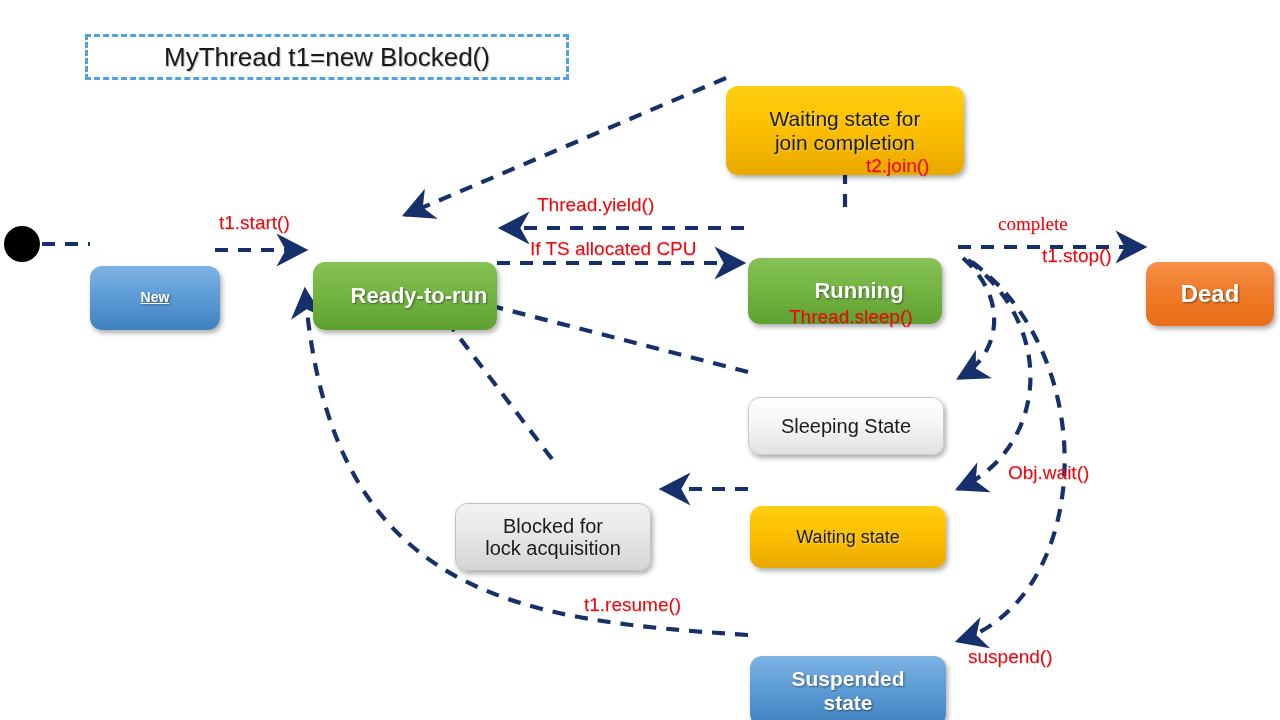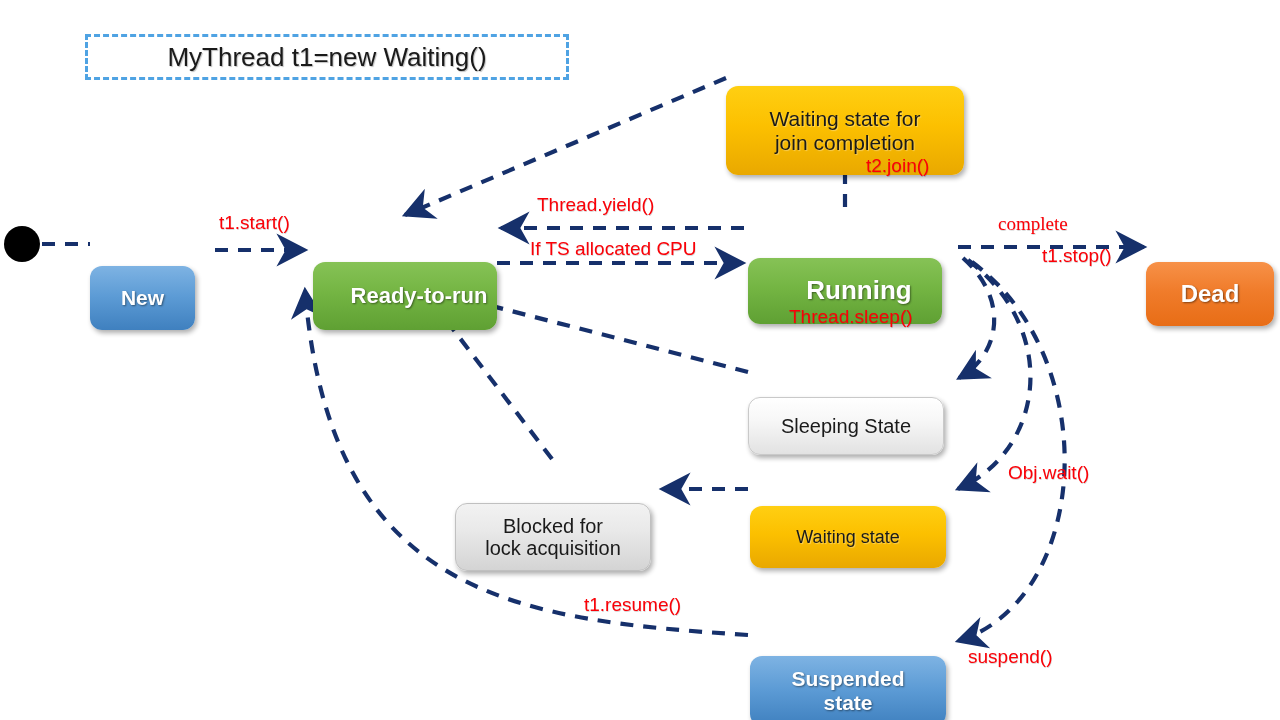--- a/index.html
+++ b/index.html
@@ -81,21 +81,21 @@
     white-space:nowrap;
     text-shadow:0.5px 0.5px 0.5px rgba(0,0,0,0.15);
   }
 </style>
 </head>
 <body>
 
 <div id="stage">
 
   <div id="title-box">
-    <span>MyThread t1=new Waiting()</span>
+    <span>MyThread t1=new Blocked()</span>
   </div>
 
   <svg class="edges" viewBox="0 0 1280 720" xmlns="http://www.w3.org/2000/svg">
     <defs>
       <marker id="ah" markerWidth="9" markerHeight="9" refX="7.2" refY="4.5" orient="auto" markerUnits="strokeWidth">
         <path d="M0.4,0.6 L8,4.5 L0.4,8.4 L2.6,4.5 Z" fill="#16306b"></path>
       </marker>
     </defs>
     <g stroke="#16306b" stroke-width="4.2" fill="none" stroke-dasharray="13,10" stroke-linecap="butt" marker-end="url(#ah)">
 
@@ -124,29 +124,29 @@
       <path d="M552,459 L424,291"></path>
 
       <path d="M972,262 C1105,360 1090,600 958,641"></path>
 
       <path d="M748,635 C520,620 330,600 305,290"></path>
     </g>
   </svg>
 
   <div id="start-node"></div>
 
-  <div class="node n-blue" style="left:90px;top:218px;width:105px;height:64px;font-size:21px;">
+  <div class="node n-blue" style="left:90px;top:218px;width:130px;height:64px;font-size:14px;text-decoration:underline;">
     <span>New</span>
   </div>
 
   <div class="node n-green" style="left:313px;top:214px;width:184px;height:68px;font-size:22px;">
     <span>Ready-to-run</span>
   </div>
 
-  <div class="node n-green" style="left:748px;top:210px;width:194px;height:66px;font-size:26px;justify-content:center;">
+  <div class="node n-green" style="left:748px;top:210px;width:194px;height:66px;font-size:22px;justify-content:center;">
     <span>Running</span>
   </div>
 
   <div class="node n-orange" style="left:1146px;top:214px;width:128px;height:64px;font-size:24px;">
     <span>Dead</span>
   </div>
 
   <div class="node n-gold" style="left:726px;top:38px;width:238px;height:89px;font-size:21px;white-space:pre-line;">
     <span>Waiting state for
 join completion</span>

